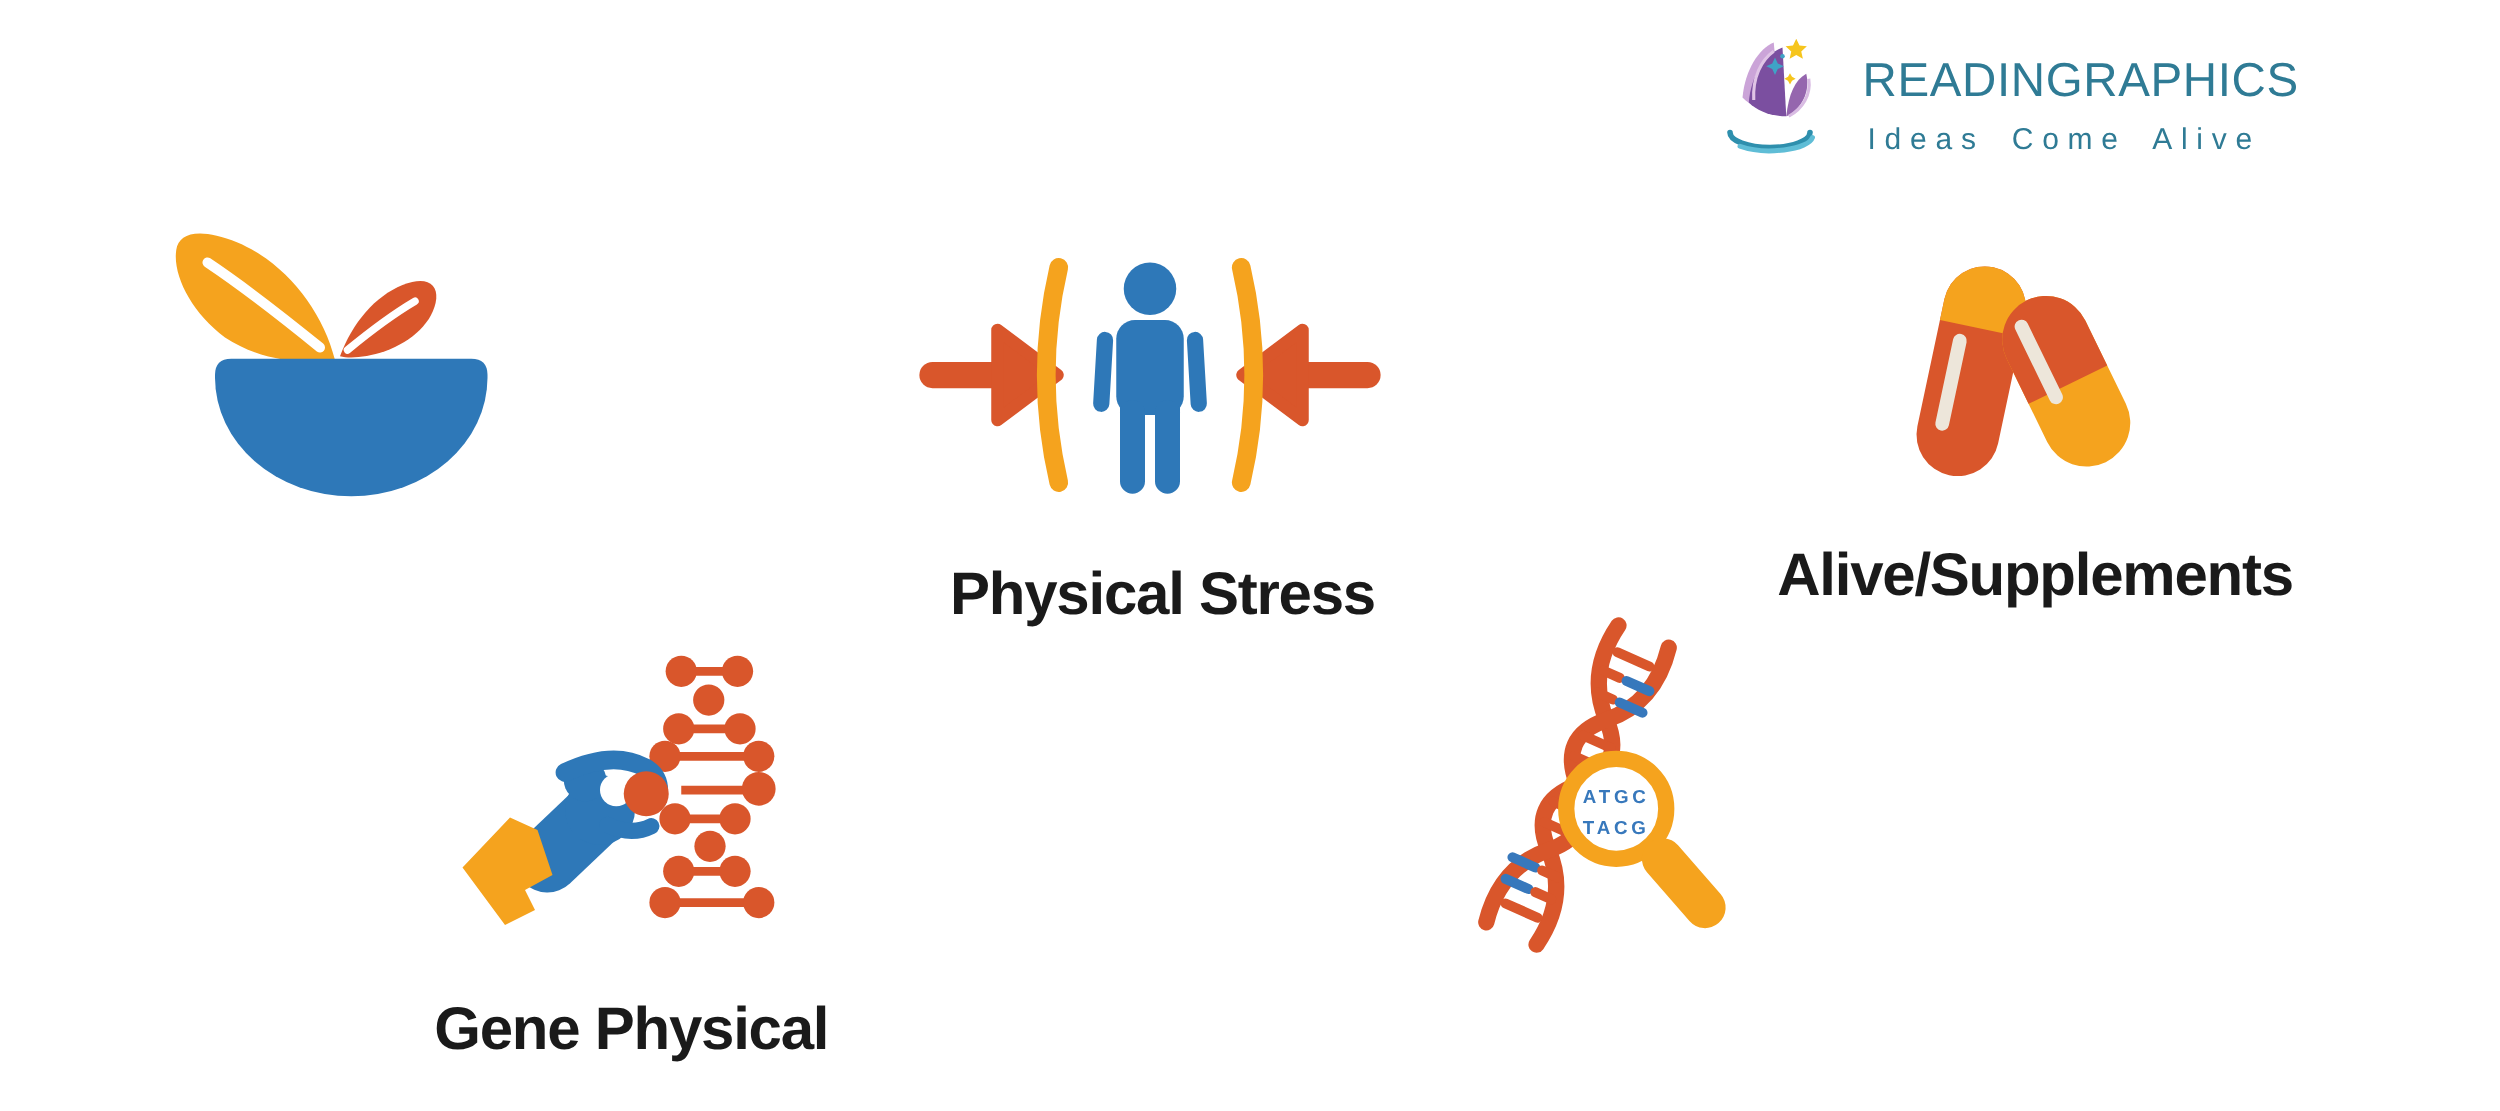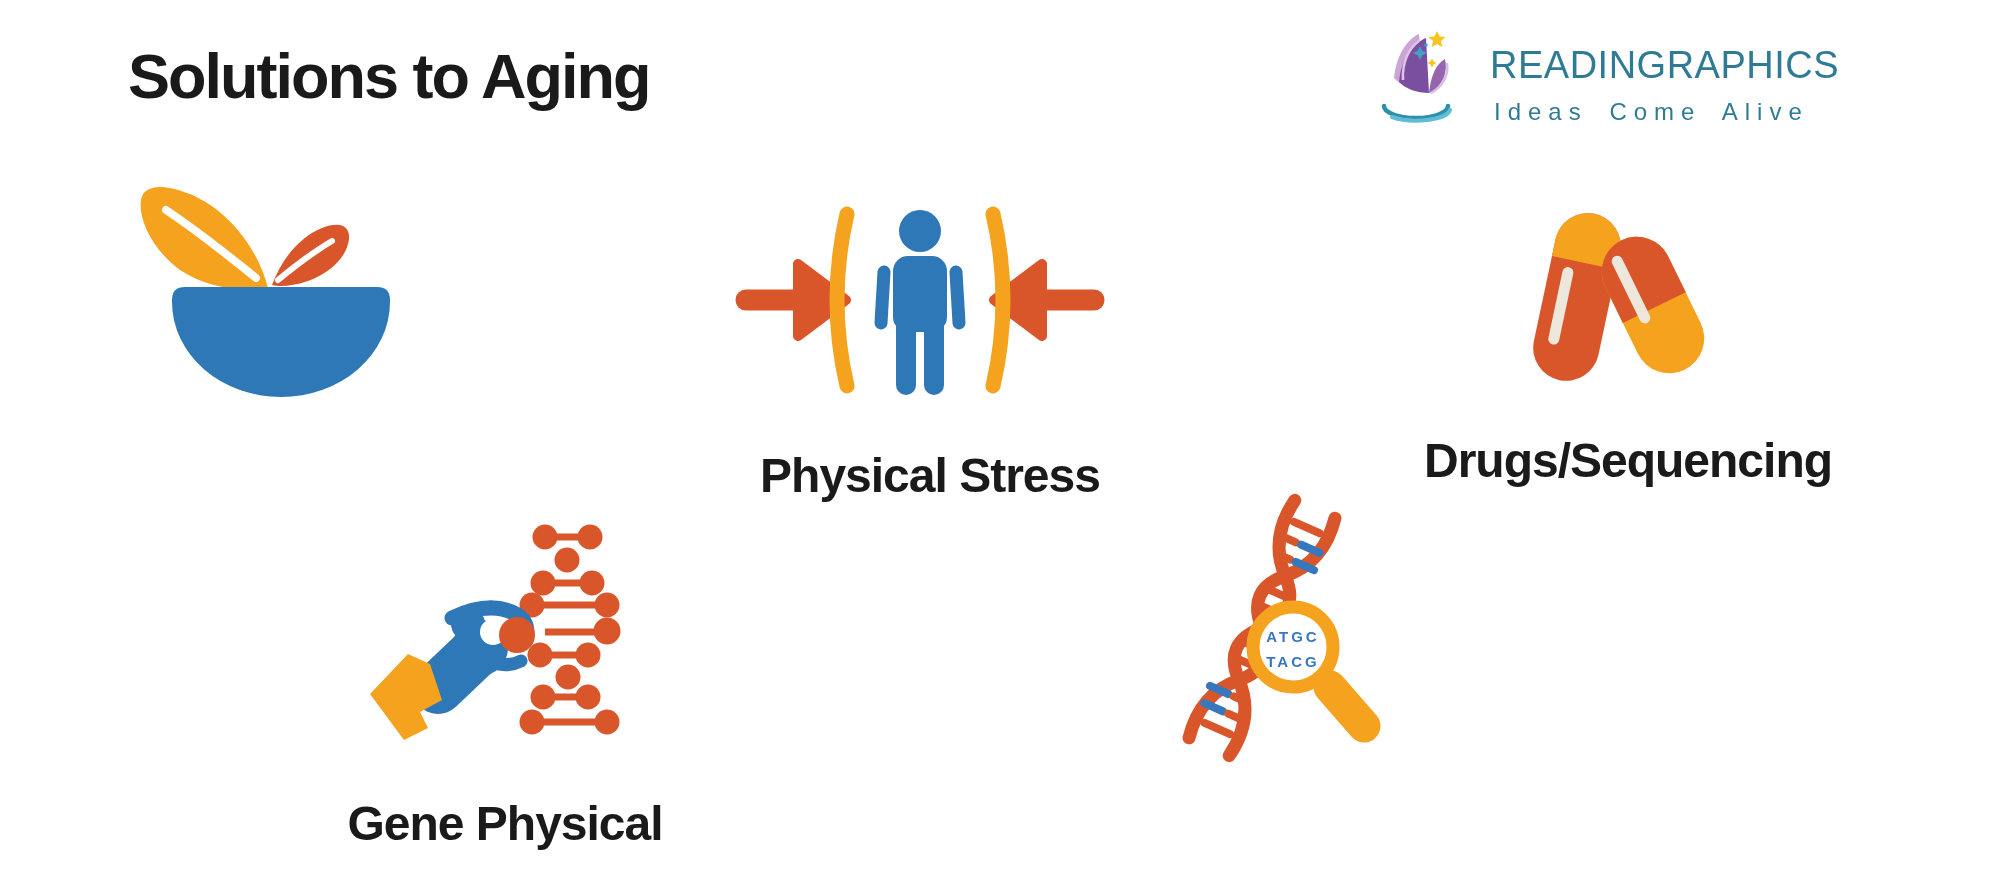--- a/index.html
+++ b/index.html
@@ -16,21 +16,20 @@
   .brand .reg{font-weight:normal;}
   .brand .bold{font-weight:normal;}
   .tagline{position:absolute;left:1494px;top:98px;font-size:24px;
            letter-spacing:7px;word-spacing:8px;color:#2F7B95;white-space:nowrap;}
 </style>
 </head>
 <body>
 
 <div class="canvas">
 
-  <div class="title">Solutions to Aging</div>
 
   <svg class="logo-mark" viewBox="0 0 82 108">
     <path d="M10 80 A32 12 0 0 0 74 80" stroke="#2E8FAD" stroke-width="4.5" fill="none" stroke-linecap="round"></path>
     <path d="M18 91 A34 12 0 0 0 76 84" stroke="#5FBDD6" stroke-width="4" fill="none" stroke-linecap="round"></path>
     <path d="M20 52 C22 30 33 13 45 8 L50 64 C38 62 26 59 20 52 Z" fill="#CBA4D8"></path>
     <path d="M25 56 C27 33 39 17 52 12 L55 67 C43 67 32 63 25 56 Z" fill="#7B4FA0"></path>
     <path d="M29 54 C28 36 35 22 45 15" stroke="#E0C4E6" stroke-width="2.5" fill="none"></path>
     <path d="M55 67 C57 49 62 38 71 33 C74 46 69 58 58 66 Z" fill="#9566AE"></path>
     <path d="M57 67 C68 61 75 50 73 37" stroke="#D9BCE3" stroke-width="2.5" fill="none"></path>
     <path d="M63 5 L65.6 10.4 71.5 11 67 15.1 68.3 21 63 18 57.7 21 59 15.1 54.5 11 60.4 10.4 Z" fill="#F6C51D"></path>
@@ -138,16 +137,16 @@
         <path d="M-14 110 L14 110" stroke="#D9562B"></path>
       </g>
       <circle cx="1293" cy="647" r="40" fill="#ffffff" stroke="#F5A31E" stroke-width="13"></circle>
       <path d="M1330 687 L1364 726" stroke="#F5A31E" stroke-width="33" stroke-linecap="round"></path>
       <text x="1293" y="642" text-anchor="middle" font-size="15" font-weight="bold" letter-spacing="3" fill="#3778BC">ATGC</text>
       <text x="1293" y="667" text-anchor="middle" font-size="15" font-weight="bold" letter-spacing="3" fill="#3778BC">TACG</text>
     </g>
   </svg>
 
   <div class="label" style="left:930px;top:448px;">Physical Stress</div>
-  <div class="label" style="left:1628px;top:433px;">Drugs/Sequencing</div>
+  <div class="label" style="left:1628px;top:433px;">Alive/Supplements</div>
   <div class="label" style="left:505px;top:796px;">Gene Physical</div>
 
 </div>
 
 </body></html>

